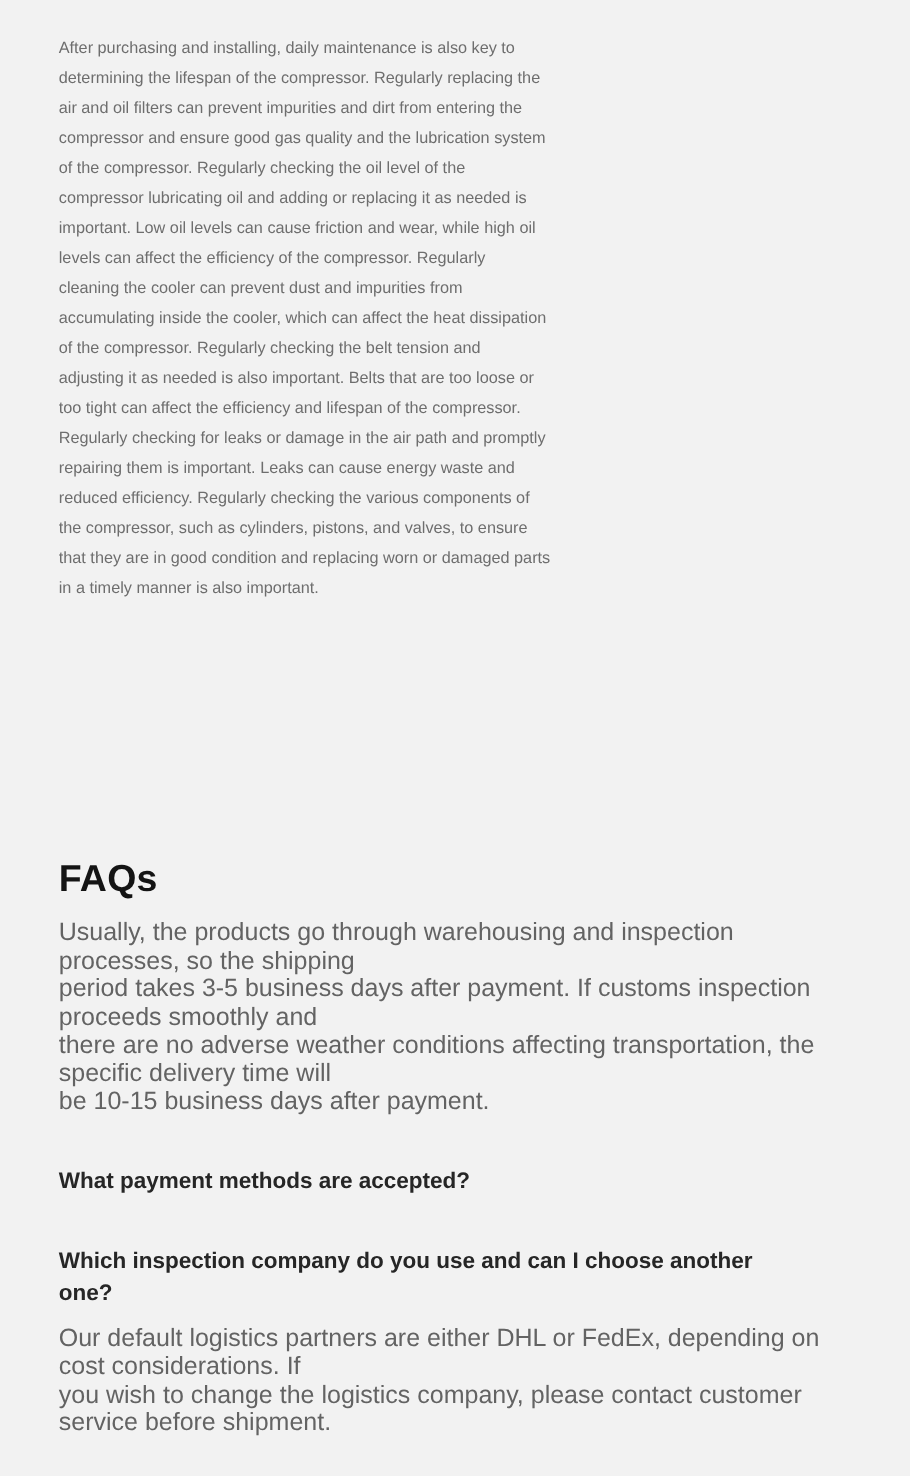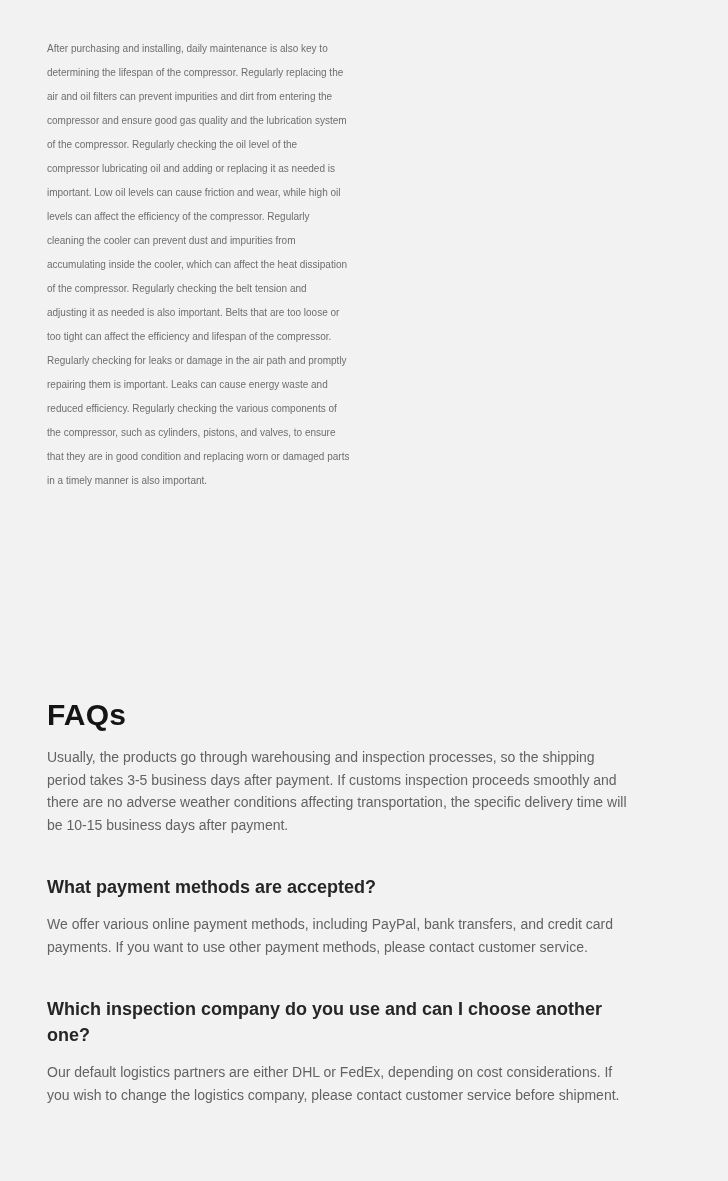--- a/index.html
+++ b/index.html
@@ -7,22 +7,22 @@
     background: #f2f2f2;
     font-family: "Liberation Sans", "DejaVu Sans", sans-serif;
   }
   .page {
     width: 728px;
     min-height: 1181px;
     background: #f2f2f2;
     padding: 0 47px 30px 47px;
   }
   .intro-paragraph {
-    padding-top: 37px;
-    font-size: 10px;
+    padding-top: 26px;
+    font-size: 13px;
     line-height: 24px;
     color: #6e6e6e;
     white-space: pre-line;
     max-width: 460px;
   }
   .faqs-title {
     margin-top: 204px;
     font-size: 30px;
     line-height: 36px;
     font-weight: 700;
@@ -34,21 +34,21 @@
     line-height: 26px;
     font-weight: 400;
     color: #262626;
     white-space: pre-line;
     max-width: 560px;
   }
   .faq-item:first-of-type .faq-question { margin-top: 42px; }
   .faq-item + .faq-item .faq-question { margin-top: 38px; font-weight: bold; }
   .faq-answer {
     margin-top: 13px;
-    font-size: 14px;
+    font-size: 20px;
     line-height: 22.5px;
     color: #636363;
     white-space: pre-line;
     max-width: 634px;
   }
 </style>
 </head>
 <body>
 
 <div class="page">
@@ -77,22 +77,20 @@
 
   <section class="faq-item">
     <p class="faq-answer">Usually, the products go through warehousing and inspection processes, so the shipping
 period takes 3-5 business days after payment. If customs inspection proceeds smoothly and
 there are no adverse weather conditions affecting transportation, the specific delivery time will
 be 10-15 business days after payment.</p>
   </section>
 
   <section class="faq-item">
     <h3 class="faq-question">What payment methods are accepted?</h3>
-    <p class="faq-answer">We offer various online payment methods, including PayPal, bank transfers, and credit card
-payments. If you want to use other payment methods, please contact customer service.</p>
   </section>
 
   <section class="faq-item">
     <h3 class="faq-question">Which inspection company do you use and can I choose another
 one?</h3>
     <p class="faq-answer">Our default logistics partners are either DHL or FedEx, depending on cost considerations. If
 you wish to change the logistics company, please contact customer service before shipment.</p>
   </section>
 
 </div>

